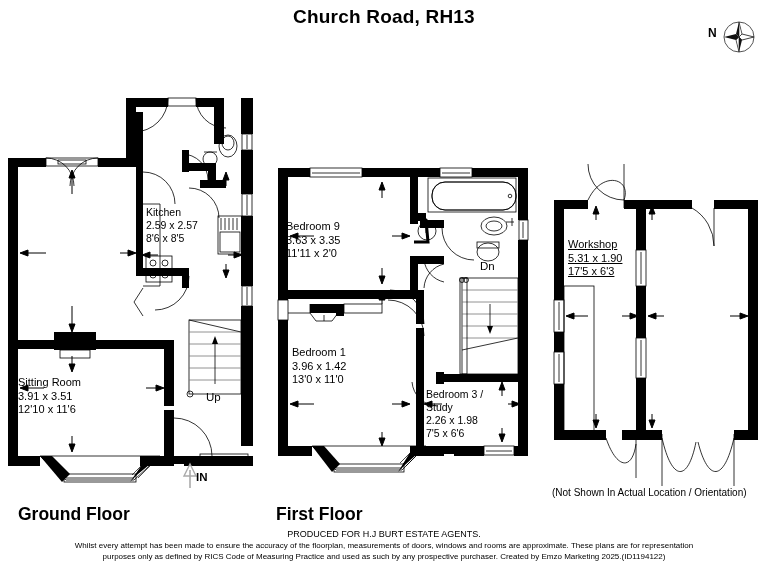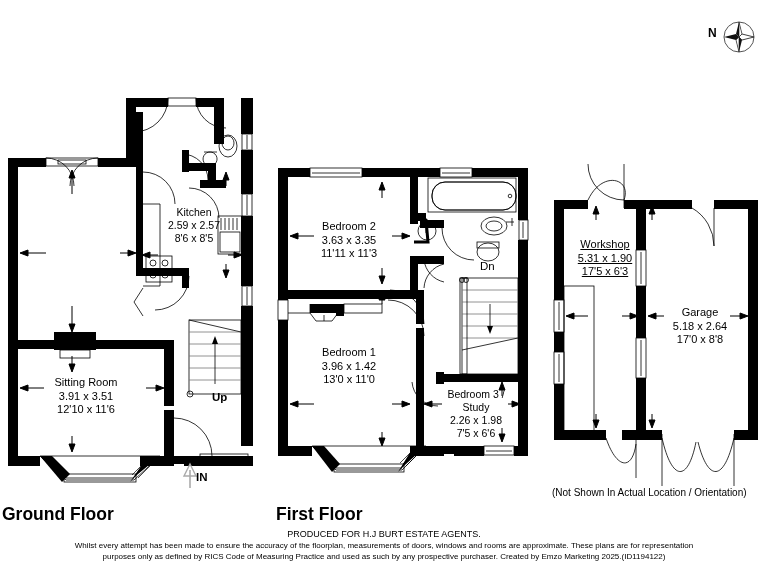--- a/index.html
+++ b/index.html
@@ -30,56 +30,57 @@
   #compass .nlabel {
     position: absolute; left: 0; top: 12px;
     font-size: 12px; font-weight: bold;
   }
 
   
   .floor-caption {
     position: absolute;
     font-size: 17.5px; font-weight: bold;
   }
-  #cap-ground { left: 2px;   top: 504px; text-align: center; }
+  #cap-ground { left: 18px;   top: 504px; text-align: center; }
   #cap-first  { left: 276px; top: 504px; }
   #garage-note {
     position: absolute; left: 552px; top: 487px;
     font-size: 10px;
   }
 
   
   #footer {
     position: absolute; left: 0; top: 528px; width: 768px;
     text-align: center;
   }
   #footer .produced { font-size: 9px; line-height: 12px; }
   #footer .disclaimer { font-size: 8px; line-height: 11px; padding: 0 24px; }
 
   
   .plan { position: absolute; }
   .w { position: absolute; background: #000; }
   .lbl {
-    position: absolute; text-align: center;
+    position: absolute; 
     font-size: 11px; line-height: 13.5px;
     white-space: nowrap;
   }
   .lbl.small { font-size: 10.5px; line-height: 13px; }
   .tag { position: absolute; font-size: 11.5px; }
   svg { position: absolute; left: 0; top: 0; overflow: visible; }
   .dl { fill: none; stroke: #000; stroke-width: .8; }   
   .fx { fill: none; stroke: #000; stroke-width: .8; }   
   .st { fill: none; stroke: #777; stroke-width: .8; }   
   .hatch { stroke: #000; stroke-width: .7; }
 </style>
 </head>
 <body>
 
 <div id="page">
 
+  <div id="title">Church Road, RH13</div>
 
   <div id="compass">
     <span class="nlabel">N</span>
     <svg width="56" height="46" viewBox="0 0 56 46">
       <circle cx="31" cy="23" r="15" fill="#fff" stroke="#555" stroke-width="1"></circle>
       <polygon points="31,8 34,20 31,23 28,20" fill="#111"></polygon>
       <polygon points="31,38 34,26 31,23 28,26" fill="#111"></polygon>
       <polygon points="16,23 28,20 31,23 28,26" fill="#111"></polygon>
       <polygon points="46,23 34,20 31,23 34,26" fill="#fff" stroke="#111" stroke-width=".8"></polygon>
       <polygon points="31,8 34,20 31,23" fill="#fff" stroke="#111" stroke-width=".6"></polygon>
@@ -244,21 +245,21 @@
     <div class="lbl small" style="left:146px; top:118px; width:96px;">
       <div>Kitchen</div>
       <div>2.59 x 2.57</div>
       <div>8'6 x 8'5</div>
     </div>
     <div class="lbl" style="left:18px; top:288px; width:136px;">
       <div>Sitting Room</div>
       <div>3.91 x 3.51</div>
       <div>12'10 x 11'6</div>
     </div>
-    <div class="tag" style="left:212px; top:303px;font-weight:bold;">Up</div>
+    <div class="tag" style="left:206px; top:303px;">Up</div>
     <div class="tag" style="left:196px; top:383px; font-weight:bold;">IN</div>
   </div>
 
   <div class="plan" id="first-plan" style="left:276px;top:164px;width:262px;height:334px;">
 
     <div class="w" style="left:2px;  top:4px;  width:10px;  height:124px;"></div>
     <div class="w" style="left:2px;  top:4px;  width:32px;  height:9px;"></div>
     <div class="w" style="left:86px; top:4px;  width:78px;  height:9px;"></div>
     <div class="w" style="left:196px;top:4px;  width:56px;  height:9px;"></div>
     <div class="w" style="left:242px;top:4px;  width:10px;  height:52px;"></div>
@@ -379,25 +380,25 @@
         <line x1="232" y1="240" x2="240" y2="240"></line>
           <polygon points="244,240 236,237 236,243" fill="#000"></polygon>
         <line x1="226" y1="222" x2="226" y2="232"></line>
           <polygon points="226,218 223,226 229,226" fill="#000"></polygon>
         <line x1="226" y1="264" x2="226" y2="274"></line>
           <polygon points="226,278 223,270 229,270" fill="#000"></polygon>
       </g>
     </svg>
 
     <div class="lbl" style="left:10px; top:56px; width:126px;">
-      <div>Bedroom 2</div>
+      <div>Bedroom 9</div>
       <div>3.63 x 3.35</div>
-      <div>11'11 x 11'3</div>
-    </div>
-    <div class="lbl" style="left:10px; top:182px; width:126px;">
+      <div>11'11 x 2'0</div>
+    </div>
+    <div class="lbl" style="left:16px; top:182px; width:126px;">
       <div>Bedroom 1</div>
       <div>3.96 x 1.42</div>
       <div>13'0 x 11'0</div>
     </div>
     <div class="lbl small" style="left:150px; top:224px; width:100px;">
       <div>Bedroom 3 /</div>
       <div>Study</div>
       <div>2.26 x 1.98</div>
       <div>7'5 x 6'6</div>
     </div>
@@ -469,25 +470,20 @@
         <line x1="104" y1="228" x2="104" y2="238"></line>
           <polygon points="104,242 101,234 107,234" fill="#000"></polygon>
       </g>
     </svg>
 
     <div class="lbl" style="left:20px; top:52px; width:74px;text-decoration:underline;">
       <div>Workshop</div>
       <div>5.31 x 1.90</div>
       <div>17'5 x 6'3</div>
     </div>
-    <div class="lbl" style="left:104px; top:120px; width:96px;">
-      <div>Garage</div>
-      <div>5.18 x 2.64</div>
-      <div>17'0 x 8'8</div>
-    </div>
   </div>
 
   <div class="floor-caption" id="cap-ground">Ground Floor</div>
   <div class="floor-caption" id="cap-first">First Floor</div>
   <div id="garage-note">(Not Shown In Actual Location / Orientation)</div>
 
   <div id="footer">
     <div class="produced">PRODUCED FOR H.J BURT ESTATE AGENTS.</div>
     <div class="disclaimer">Whilst every attempt has been made to ensure the accuracy of the floorplan, measurements of doors, windows and rooms are approximate. These plans are for representation</div>
     <div class="disclaimer">purposes only as defined by RICS Code of Measuring Practice and used as such by any prospective purchaser. Created by Emzo Marketing 2025.(ID1194122)</div>

